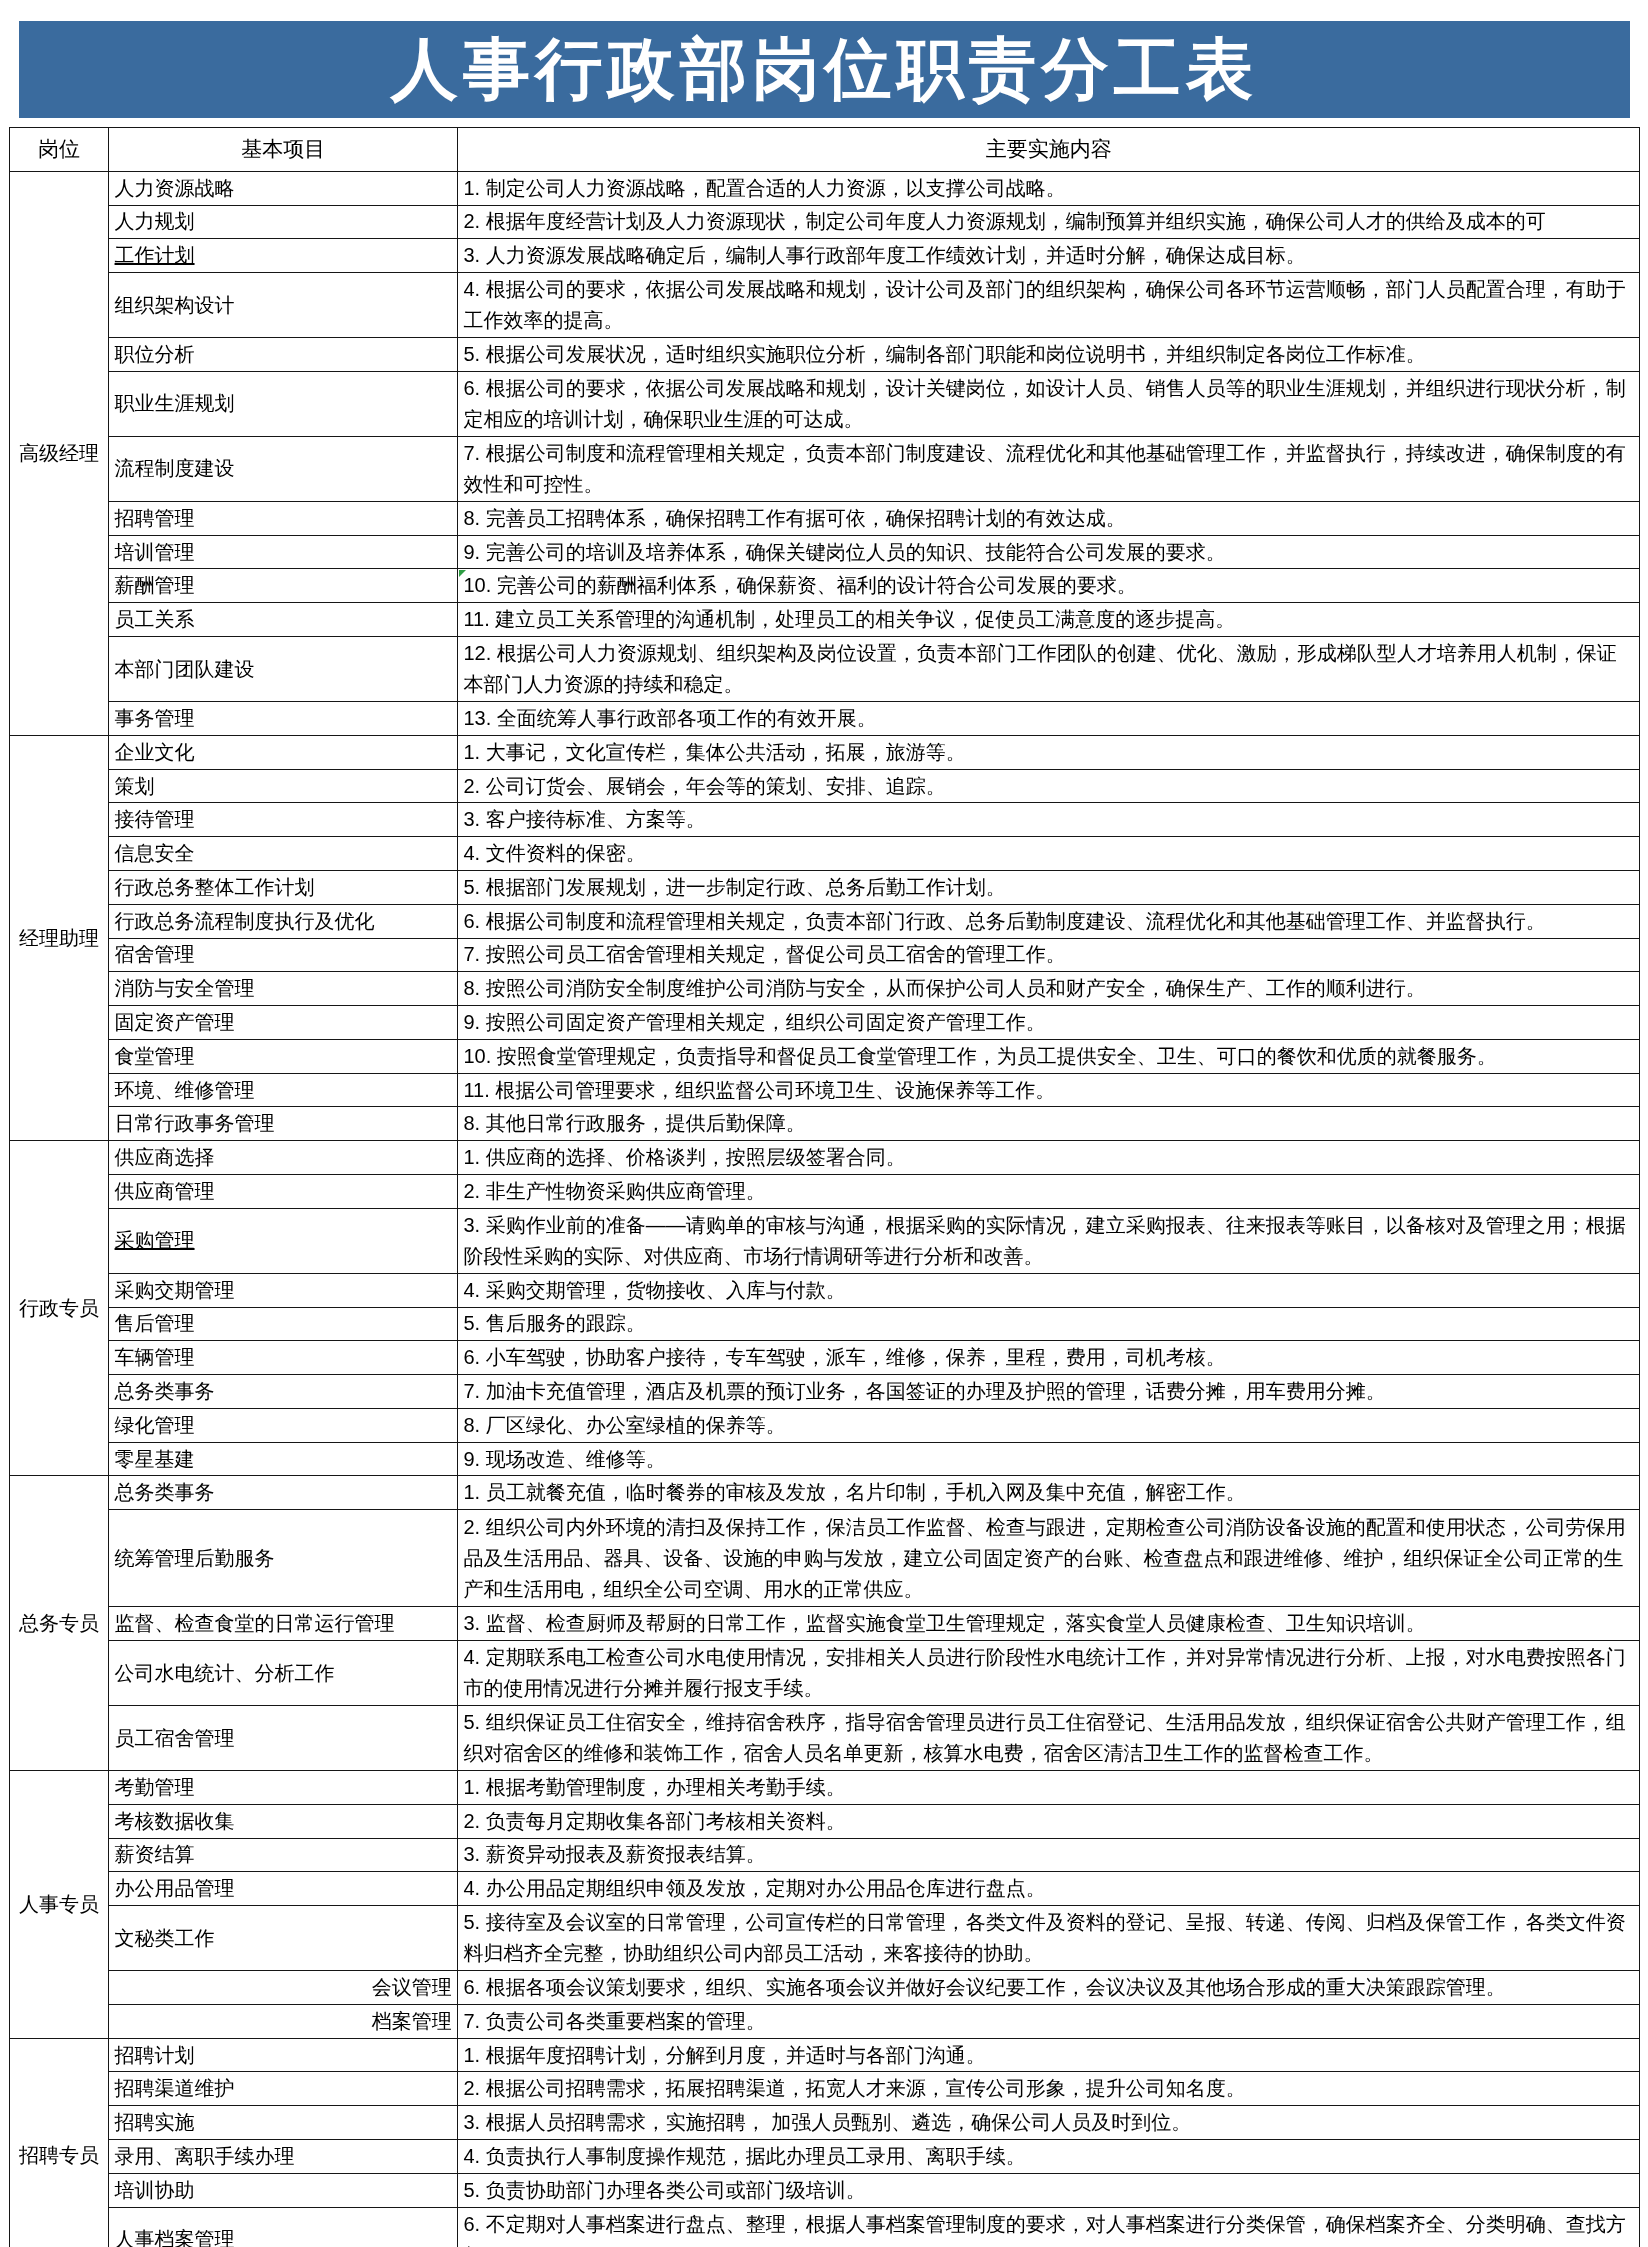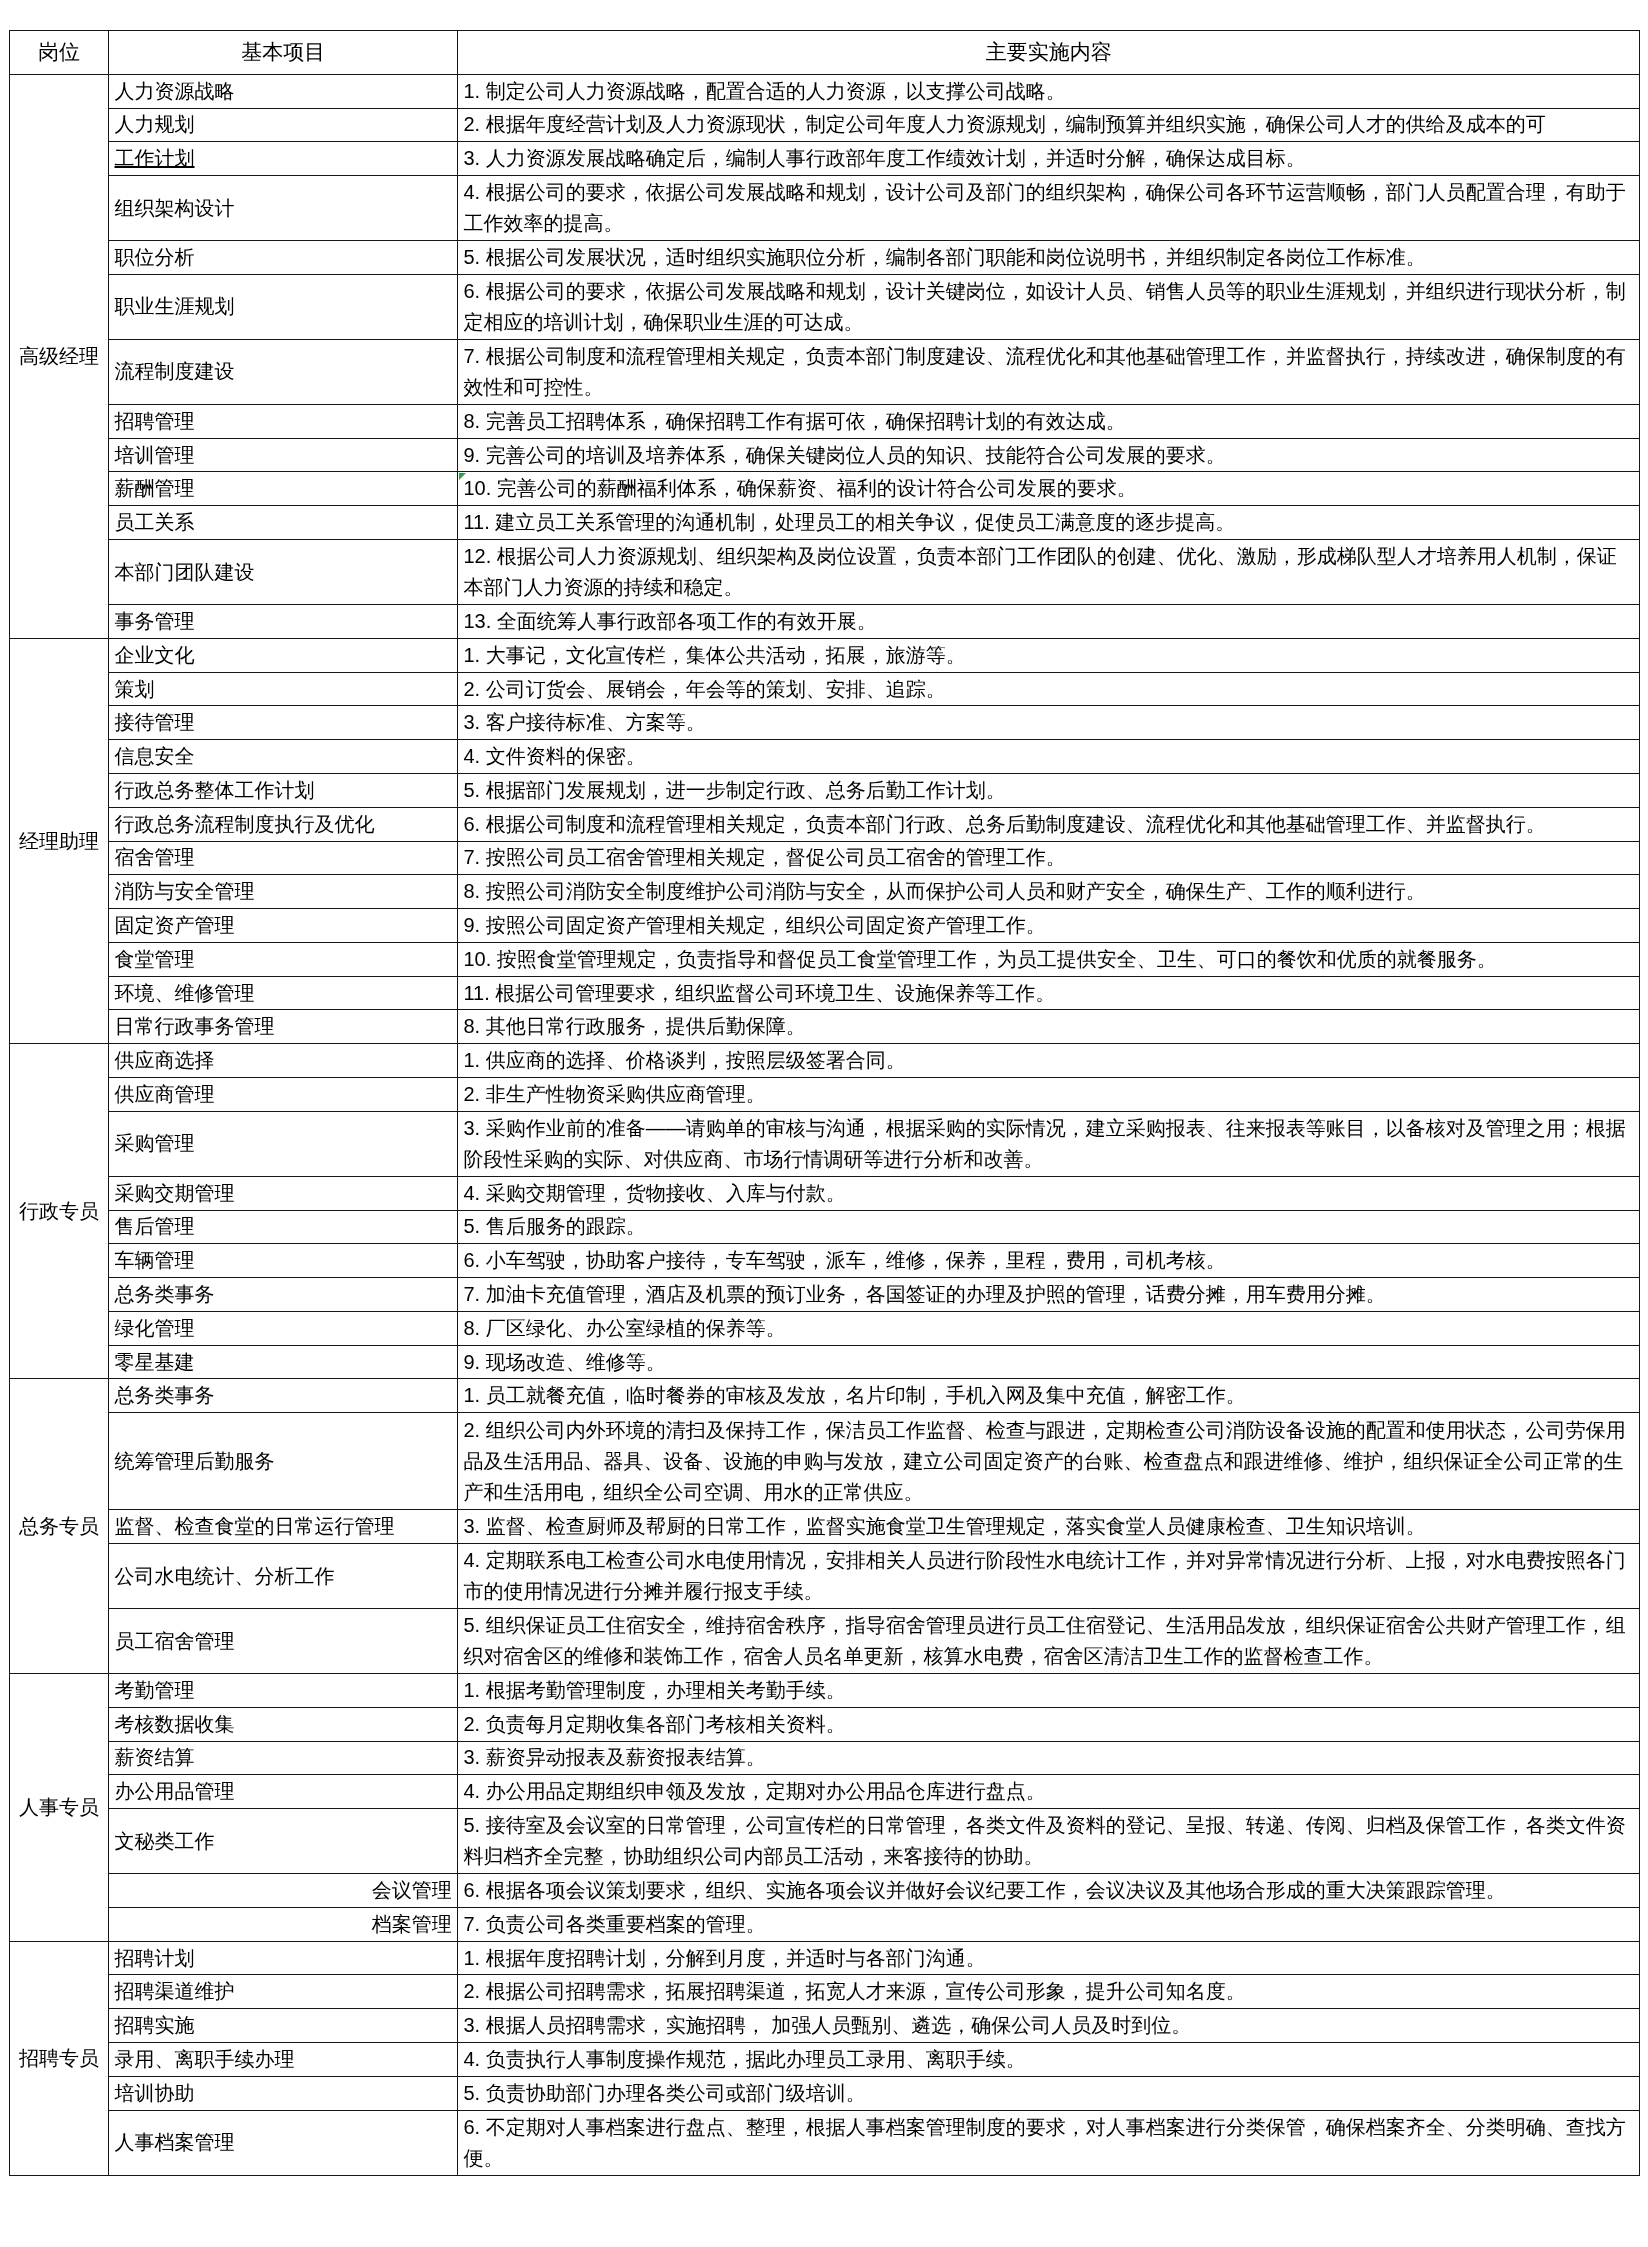--- a/index.html
+++ b/index.html
@@ -73,20 +73,23 @@
     width:0;height:0;
     border-top:7px solid #2f9e44;
     border-right:7px solid transparent;
   }
 </style>
 </head>
 <body>
 
 <div class="page">
 
+  <div class="title-band">
+    <div class="title">人事行政部岗位职责分工表</div>
+  </div>
 
   <table class="resp">
     <colgroup>
       <col class="c-pos">
       <col class="c-item">
       <col class="c-content">
     </colgroup>
     <thead>
       <tr>
         <th>岗位</th>
@@ -200,21 +203,21 @@
         <tr>
           <td class="pos" rowspan="9">行政专员</td>
           <td class="item" style="height: 32px;">供应商选择</td>
           <td class="content">1. 供应商的选择、价格谈判，按照层级签署合同。</td>
         </tr>
         <tr>
           <td class="item" style="height: 32px;">供应商管理</td>
           <td class="content">2. 非生产性物资采购供应商管理。</td>
         </tr>
         <tr>
-          <td class="item" style="height: 65px;">采购管理</td>
+          <td class="item" style="height: 65px; text-decoration: underline;">采购管理</td>
           <td class="content">3. 采购作业前的准备——请购单的审核与沟通，根据采购的实际情况，建立采购报表、往来报表等账目，以备核对及管理之用；根据阶段性采购的实际、对供应商、市场行情调研等进行分析和改善。</td>
         </tr>
         <tr>
           <td class="item" style="height: 32px;">采购交期管理</td>
           <td class="content">4. 采购交期管理，货物接收、入库与付款。</td>
         </tr>
         <tr>
           <td class="item" style="height: 32px;">售后管理</td>
           <td class="content">5. 售后服务的跟踪。</td>
         </tr>

